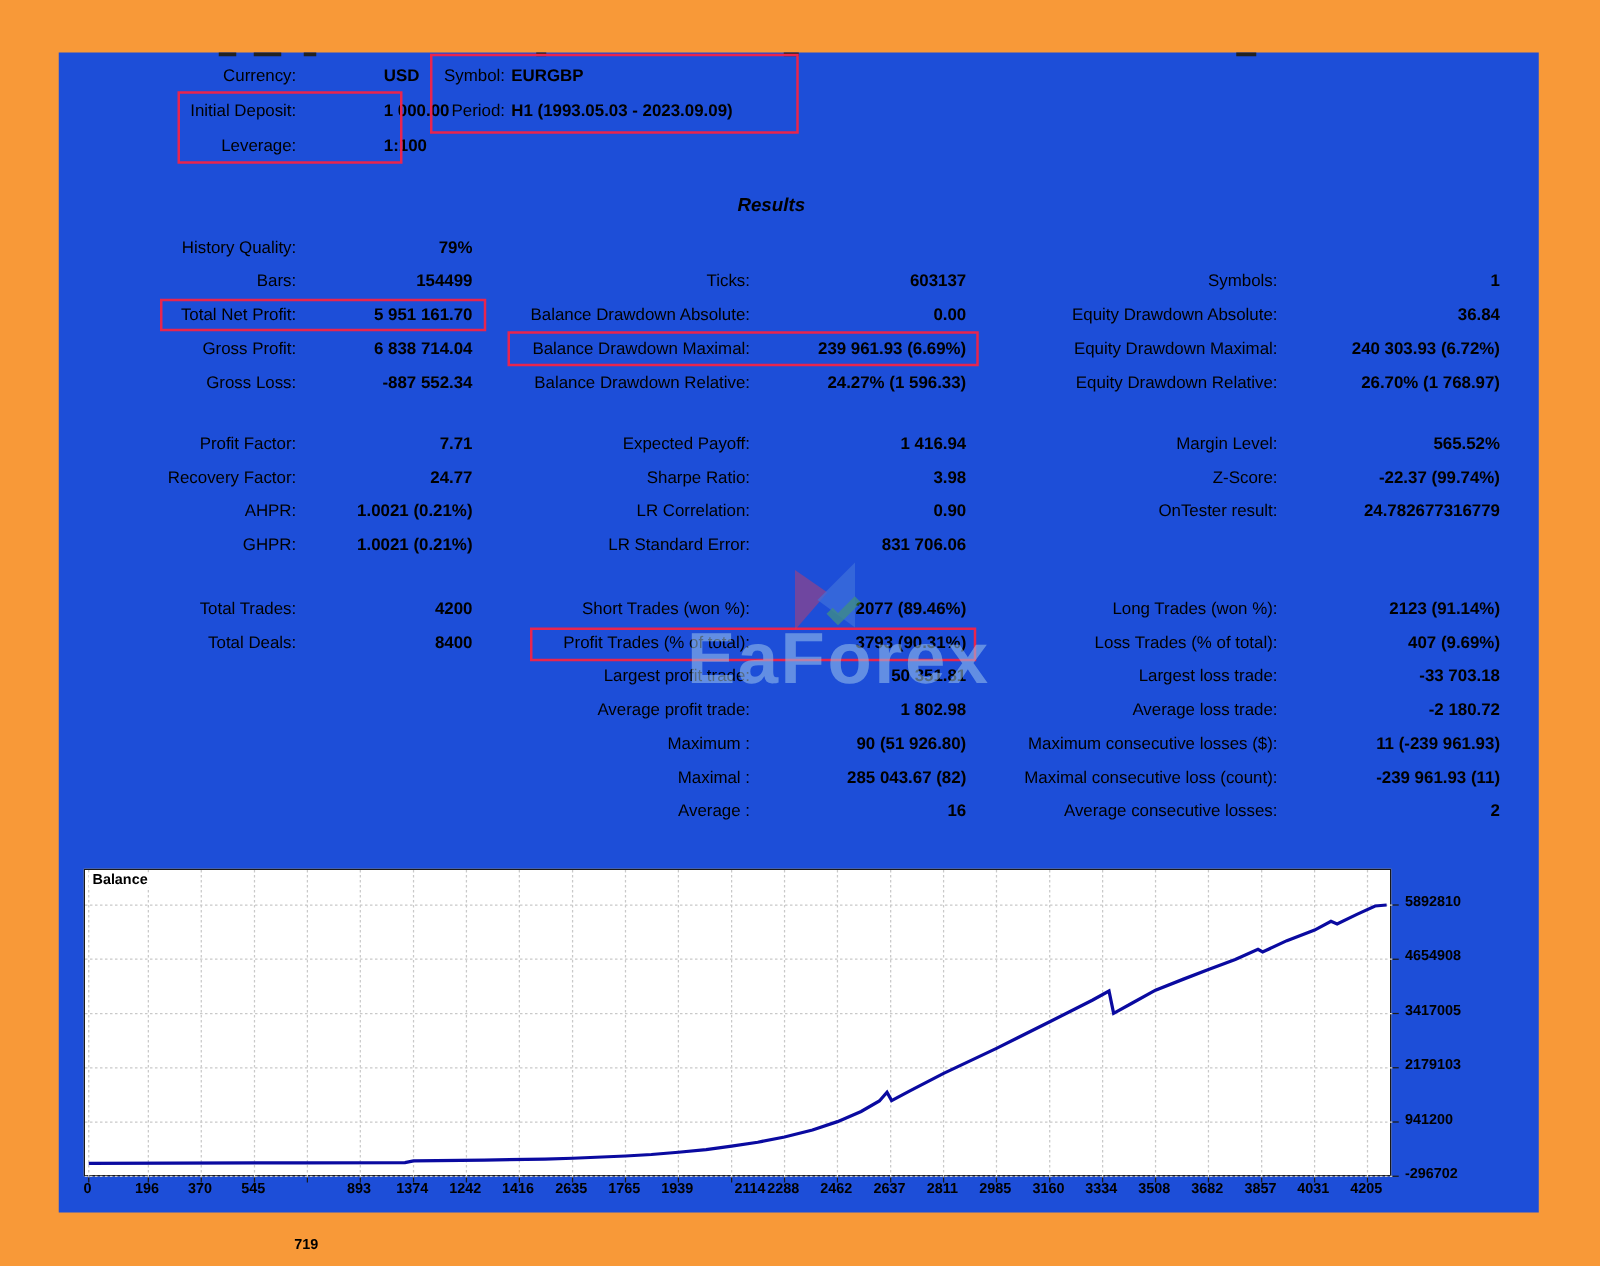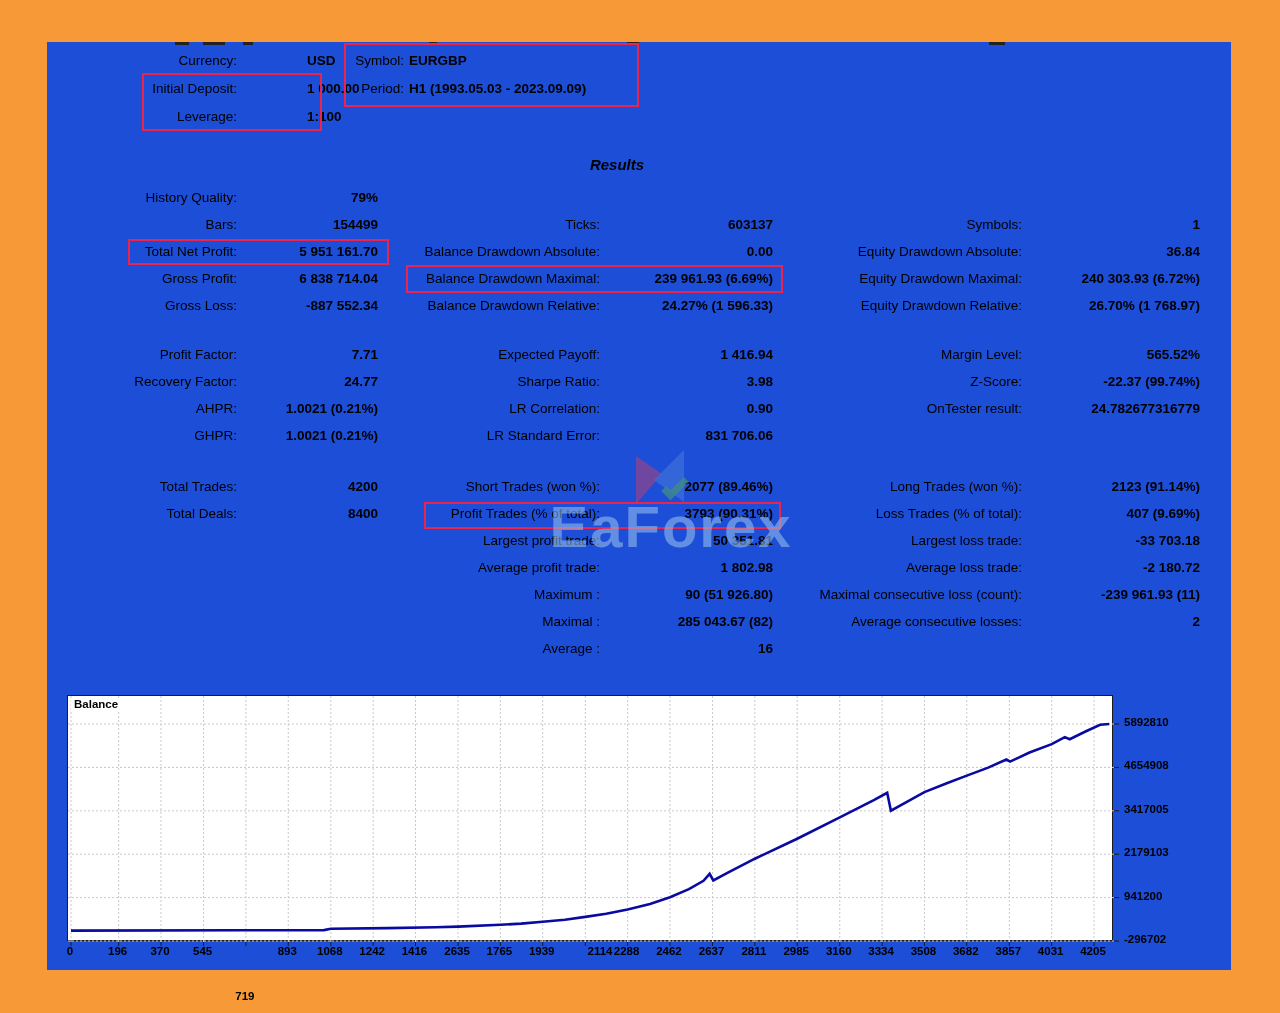--- a/index.html
+++ b/index.html
@@ -257,20 +257,24 @@
         <span class="lbl">Loss Trades (% of total):</span>
         <span class="val">407 (9.69%)</span>
       </div>
       <div class="srow">
         <span class="lbl">Largest loss trade:</span>
         <span class="val">-33 703.18</span>
       </div>
       <div class="srow">
         <span class="lbl">Average loss trade:</span>
         <span class="val">-2 180.72</span>
+      </div>
+      <div class="srow">
+        <span class="lbl">Maximum consecutive losses ($):</span>
+        <span class="val">11 (-239 961.93)</span>
       </div>
       <div class="srow">
         <span class="lbl">Maximal consecutive loss (count):</span>
         <span class="val">-239 961.93 (11)</span>
       </div>
       <div class="srow">
         <span class="lbl">Average consecutive losses:</span>
         <span class="val">2</span>
       </div>
     </div>
@@ -364,21 +368,21 @@
       <span class="ylab" style="top: 847.6px;">941200</span>
       <span class="ylab" style="top: 891px;">-296702</span>
     </div>
   <div id="xlabels">
       <span class="xlab" style="left: 1px;">0</span>
       <span class="xlab" style="left: 48.6832px;">196</span>
       <span class="xlab" style="left: 91.0143px;">370</span>
       <span class="xlab" style="left: 133.589px;">545</span>
       <span class="xlab" style="left: 175.92px; margin-top: 45px;">719</span>
       <span class="xlab" style="left: 218.251px;">893</span>
-      <span class="xlab" style="left: 260.825px;">1068</span>
+      <span class="xlab" style="left: 260.825px;">1374</span>
       <span class="xlab" style="left: 303.156px;">1242</span>
       <span class="xlab" style="left: 345.487px;">1416</span>
       <span class="xlab" style="left: 388.061px;">2635</span>
       <span class="xlab" style="left: 430.392px;">1765</span>
       <span class="xlab" style="left: 472.723px;">1939</span>
       <span class="xlab" style="left: 531px;">2114</span>
       <span class="xlab" style="left: 557.629px;">2288</span>
       <span class="xlab" style="left: 599.96px;">2462</span>
       <span class="xlab" style="left: 642.534px;">2637</span>
       <span class="xlab" style="left: 684.865px;">2811</span>

